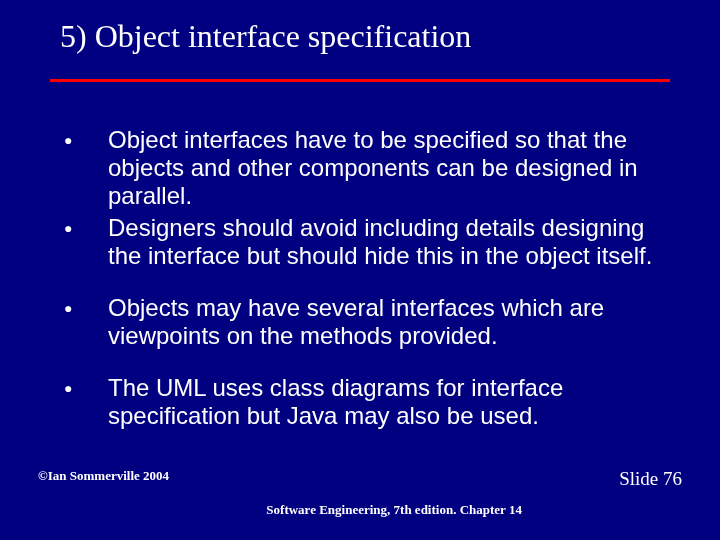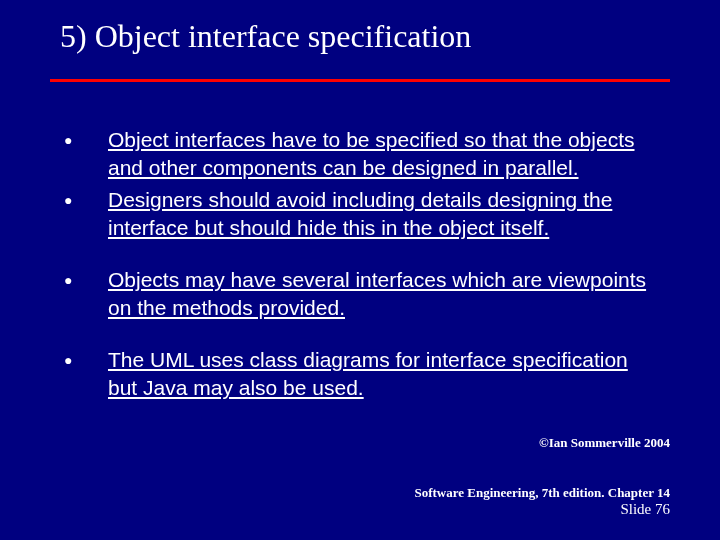--- a/index.html
+++ b/index.html
@@ -51,50 +51,48 @@
   .bullet {
     width: 44px;
     flex-shrink: 0;
     text-align: left;
     padding-left: 14px;
     font-size: 14px;
     line-height: 28px;
     color: #ffffff;
   }
   .bullet-text {
-    font-size: 21px;
+    font-size: 24px;
     line-height: 28px;
     color: #ffffff;
     padding-right: 10px;
-    text-decoration: underline;
   }
   .footer {
     position: absolute;
     bottom: 22px;
     left: 0;
     width: 720px;
     box-sizing: border-box;
-    padding: 0 50px;
+    padding: 0 38px;
     display: flex;
     justify-content: space-between;
-    align-items: flex-end;
+    align-items: flex-start;
     font-family: "Times New Roman", Times, serif;
-    flex-direction: column;
   }
   .footer-left {
     font-size: 13px;
     font-weight: bold;
   }
   .footer-center {
     font-size: 13px;
     font-weight: bold;
     margin-top: 34px;
   }
   .footer-right {
-    font-size: 15px;
+    font-size: 19px;
   }
 </style>
 </head>
 <body>
 
 <div class="slide">
   <h1 class="title">5) Object interface specification</h1>
   <hr class="rule">
   <div class="content">
     <div class="bullet-row">

